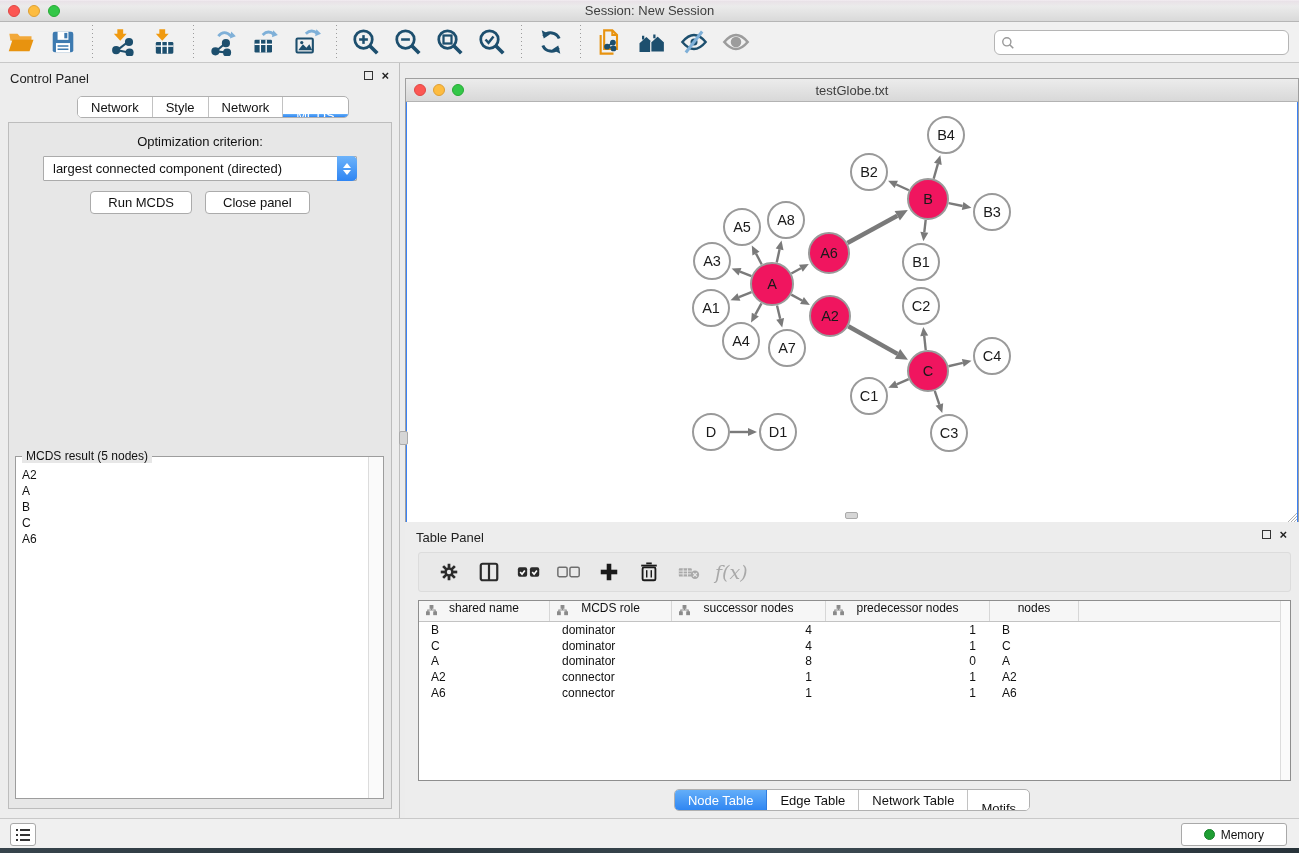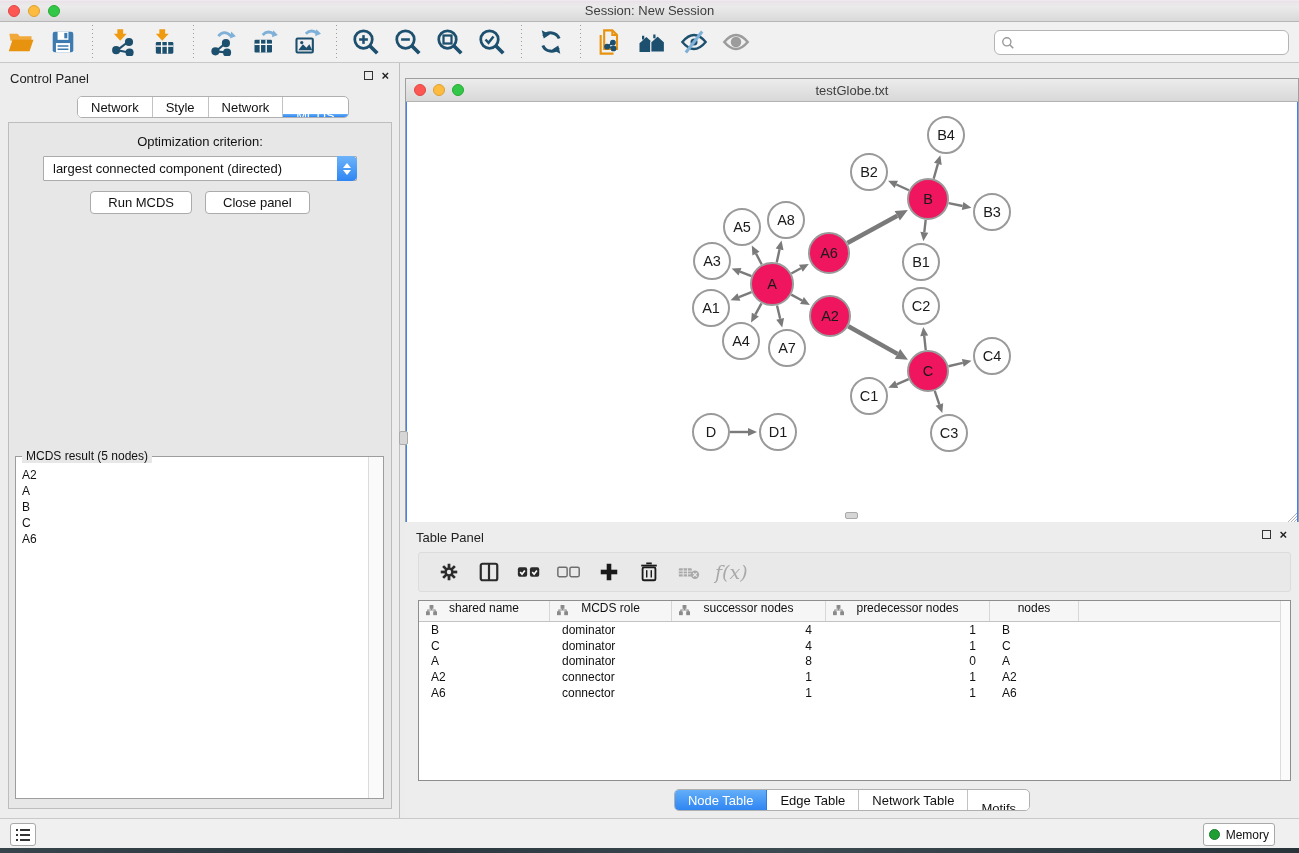--- a/index.html
+++ b/index.html
@@ -122,21 +122,21 @@
 
   .tp-tabs-wrap { position:absolute; left:0; right:0; top:267px; display:flex; justify-content:center; }
   .tp-tabs { height:22px; }
 
   
   .statusbar { position:absolute; left:0; top:818px; width:1299px; height:30px;
     background:#f0f0f0; border-top:1px solid #c9c9c9; }
   .list-btn { position:absolute; left:10px; top:4px; width:26px; height:23px;
     background:#fff; border:1px solid #a9a9a9; border-radius:3px;
     display:flex; align-items:center; justify-content:center; }
-  .memory-btn { position:absolute; right:24px; top:4px; height:23px; padding:0 5px;
+  .memory-btn { position:absolute; right:12px; top:4px; height:23px; padding:0 22px;
     background:#fff; border:1px solid #a9a9a9; border-radius:3px;
     display:flex; align-items:center; gap:6px; font-size:12px; color:#111; }
   .mem-dot { width:11px; height:11px; border-radius:50%; background:#1e9e33;
     border:1px solid #15802a; }
   .desktop-strip { position:absolute; left:0; top:848px; width:1299px; height:5px;
     background:linear-gradient(90deg,#37444c,#2a363d 30%,#3c4a52 60%,#28333a); }
 
   svg text { font-family:"Liberation Sans", sans-serif; }
 </style>
 </head>

